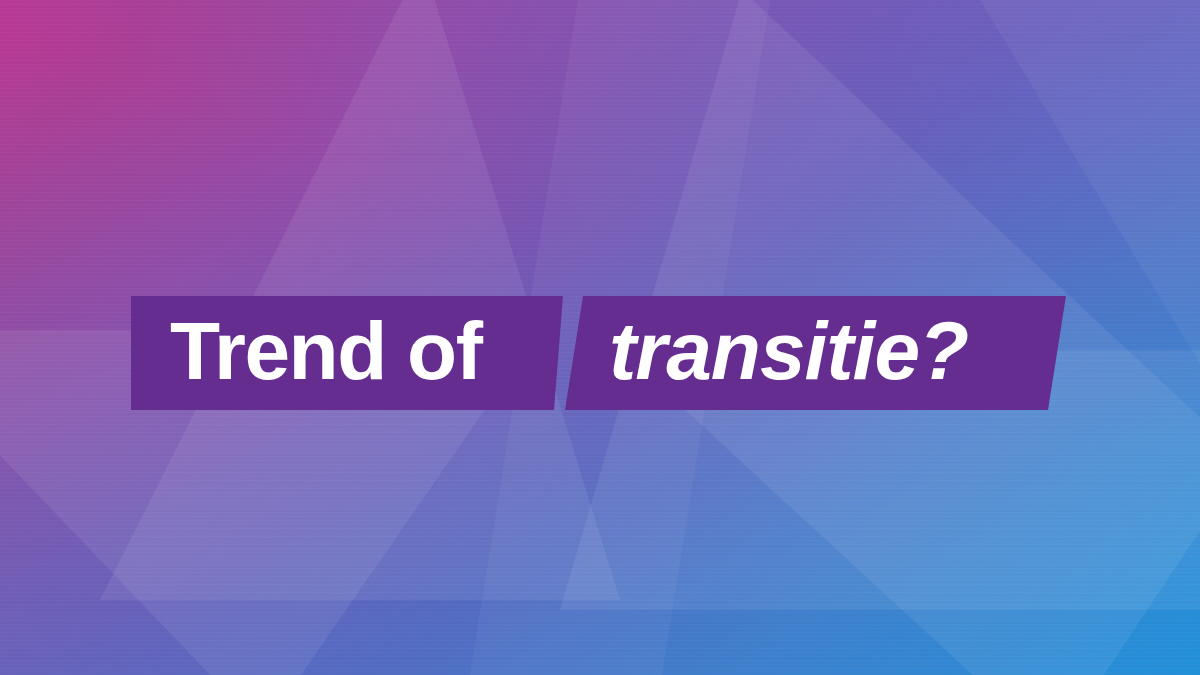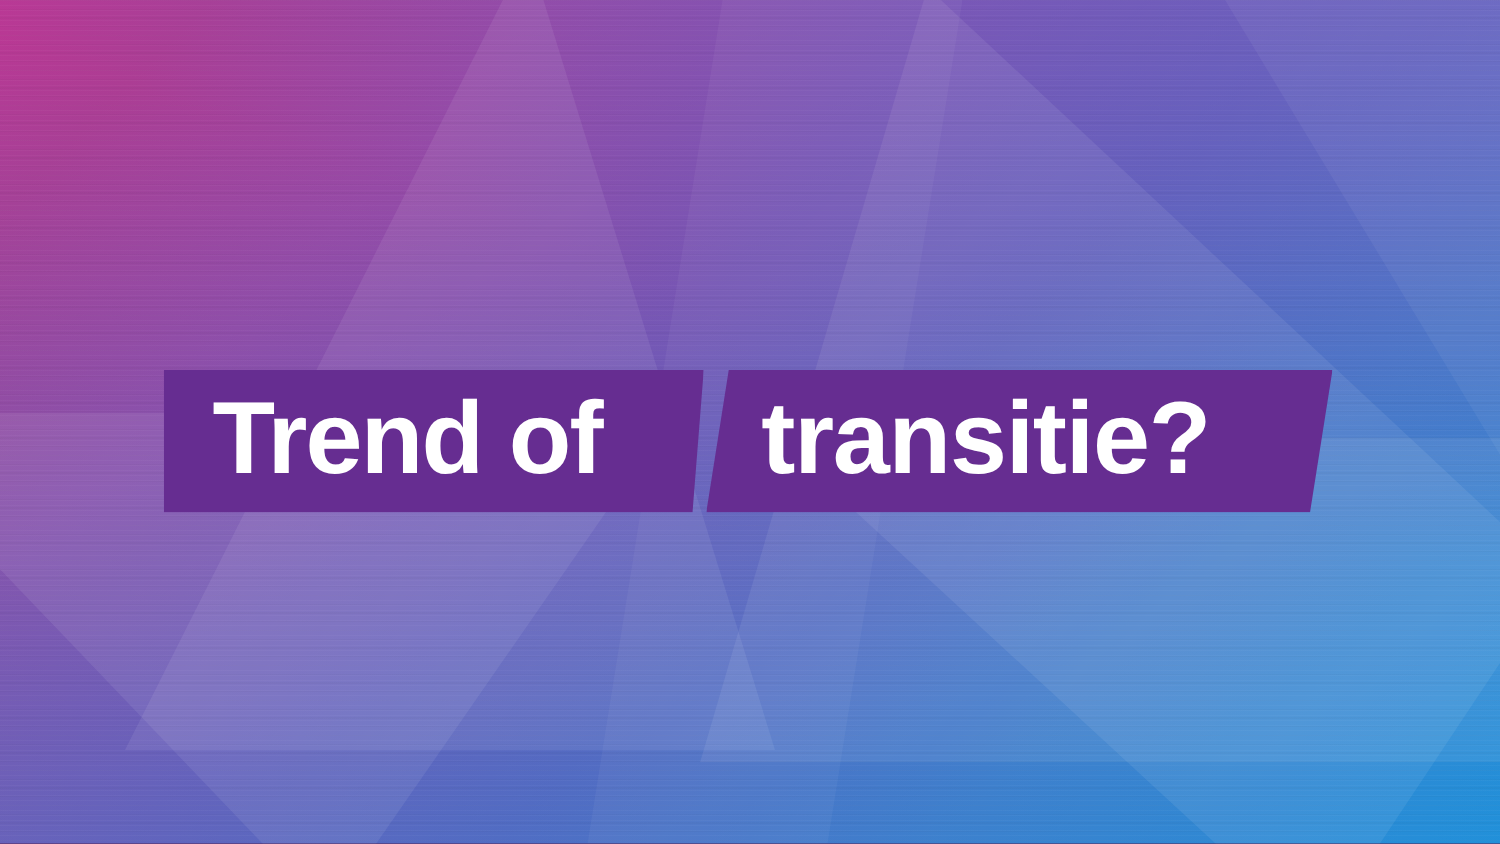--- a/index.html
+++ b/index.html
@@ -160,20 +160,21 @@
     white-space: nowrap;
     display: block;
   }
 
   .banner-primary .title-text {
     margin-left: 39px;
     margin-top: -4px;
   }
 
   .banner-secondary .title-text {
+    font-style: italic;
     margin-left: 44px;
     margin-top: -4px;
     letter-spacing: -1px;
     text-align: right;
   }
 </style>
 </head>
 <body>
 
 <div id="slide">

